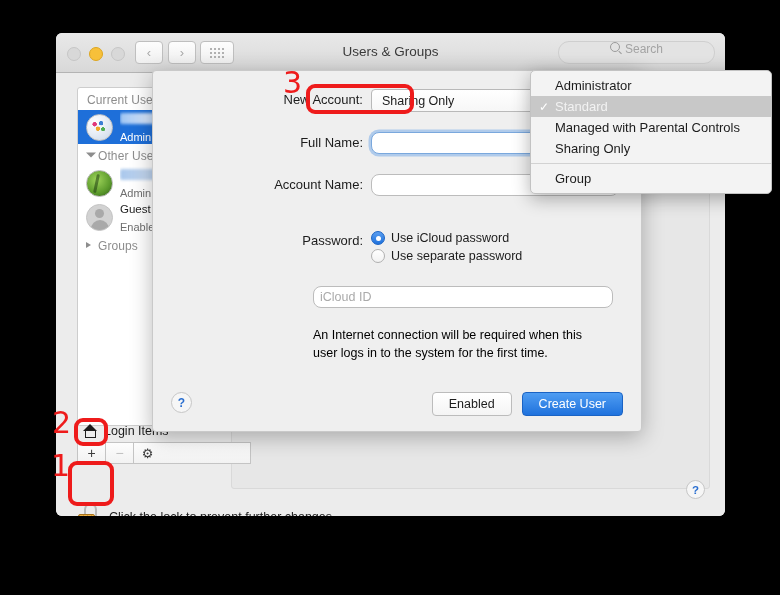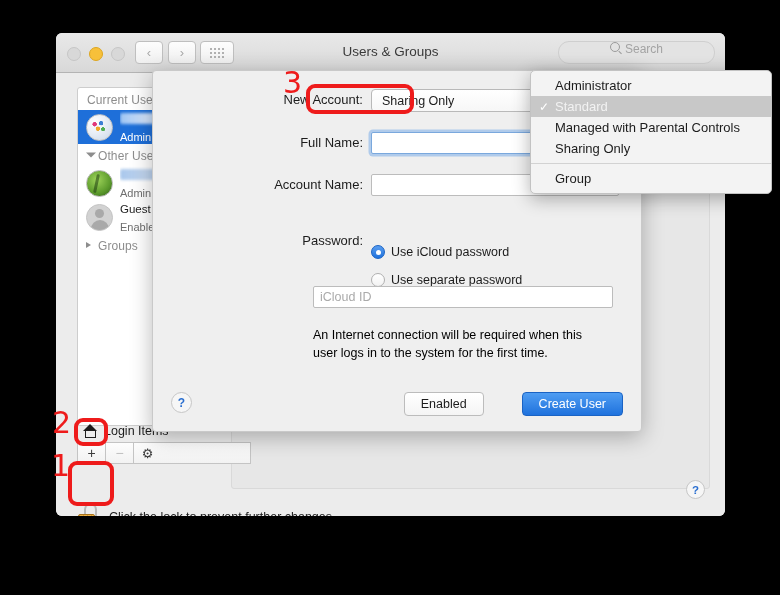--- a/index.html
+++ b/index.html
@@ -228,32 +228,32 @@
     background: linear-gradient(to bottom,#5a9ef0,#2f7ee0);
     border-radius: 0 4px 4px 0;
     display: flex; flex-direction: column; align-items: center; justify-content: center; gap: 2px;
   }
   .stepper .up, .stepper .dn { width: 0; height: 0; border-left: 3.4px solid transparent; border-right: 3.4px solid transparent; }
   .stepper .up { border-bottom: 4px solid #ffffff; }
   .stepper .dn { border-top: 4px solid #ffffff; }
 
   .tfield {
     box-sizing: border-box; height: 22px;
-    background: #ffffff; border: 1px solid #bcbcbc; border-radius: 2px;
+    background: #ffffff; border: 1px solid #bcbcbc; border-radius: 8px;
     font-size: 12.5px; color: #1c1c1c; padding: 0 6px;
     display: flex; align-items: center;
   }
   .tfield.focused {
     border: 1px solid #7aa8dd;
     box-shadow: 0 0 0 2.5px rgba(100,160,230,.45);
   }
   .tfield.ph { color: #aaaaaa; }
   .hinttext { font-size: 11.5px; color: #4a4a4a; }
 
-  .radio-line { display: flex; gap: 6px; margin-bottom: 4px; margin-top: 14px; }
+  .radio-line { display: flex; gap: 6px; margin-bottom: 4px; }
   .radio {
     width: 14px; height: 14px; border-radius: 50%; box-sizing: border-box;
     border: 1px solid #b0b0b0; background: linear-gradient(to bottom,#ffffff,#f2f2f2);
     position: relative; flex: none;
   }
   .radio.on { background: linear-gradient(to bottom,#5a9ef0,#1f72dd); border-color: #1a63c4; }
   .radio.on::after {
     content: ''; position: absolute; left: 4px; top: 4px;
     width: 5px; height: 5px; border-radius: 50%; background: #ffffff;
   }
@@ -273,21 +273,21 @@
     height: 24px; padding: 0 16px; border-radius: 4px;
     display: flex; align-items: center; justify-content: center;
     font-size: 12.5px; box-sizing: border-box;
   }
   .btn.secondary {
     background: linear-gradient(to bottom,#ffffff,#f4f4f4);
     border: 1px solid #bcbcbc; color: #1c1c1c;
   }
   .btn.primary {
     background: linear-gradient(to bottom,#4f9df2,#1f72dd);
-    border: 1px solid #1a63c4; color: #ffffff; margin-left: 28px;
+    border: 1px solid #1a63c4; color: #ffffff;
   }
 
   
   .menu {
     position: absolute;
     left: 530px; top: 70px;
     width: 240px; 
     background: #f3f3f3;
     border: 1px solid #c2c2c2;
     border-radius: 5px;

